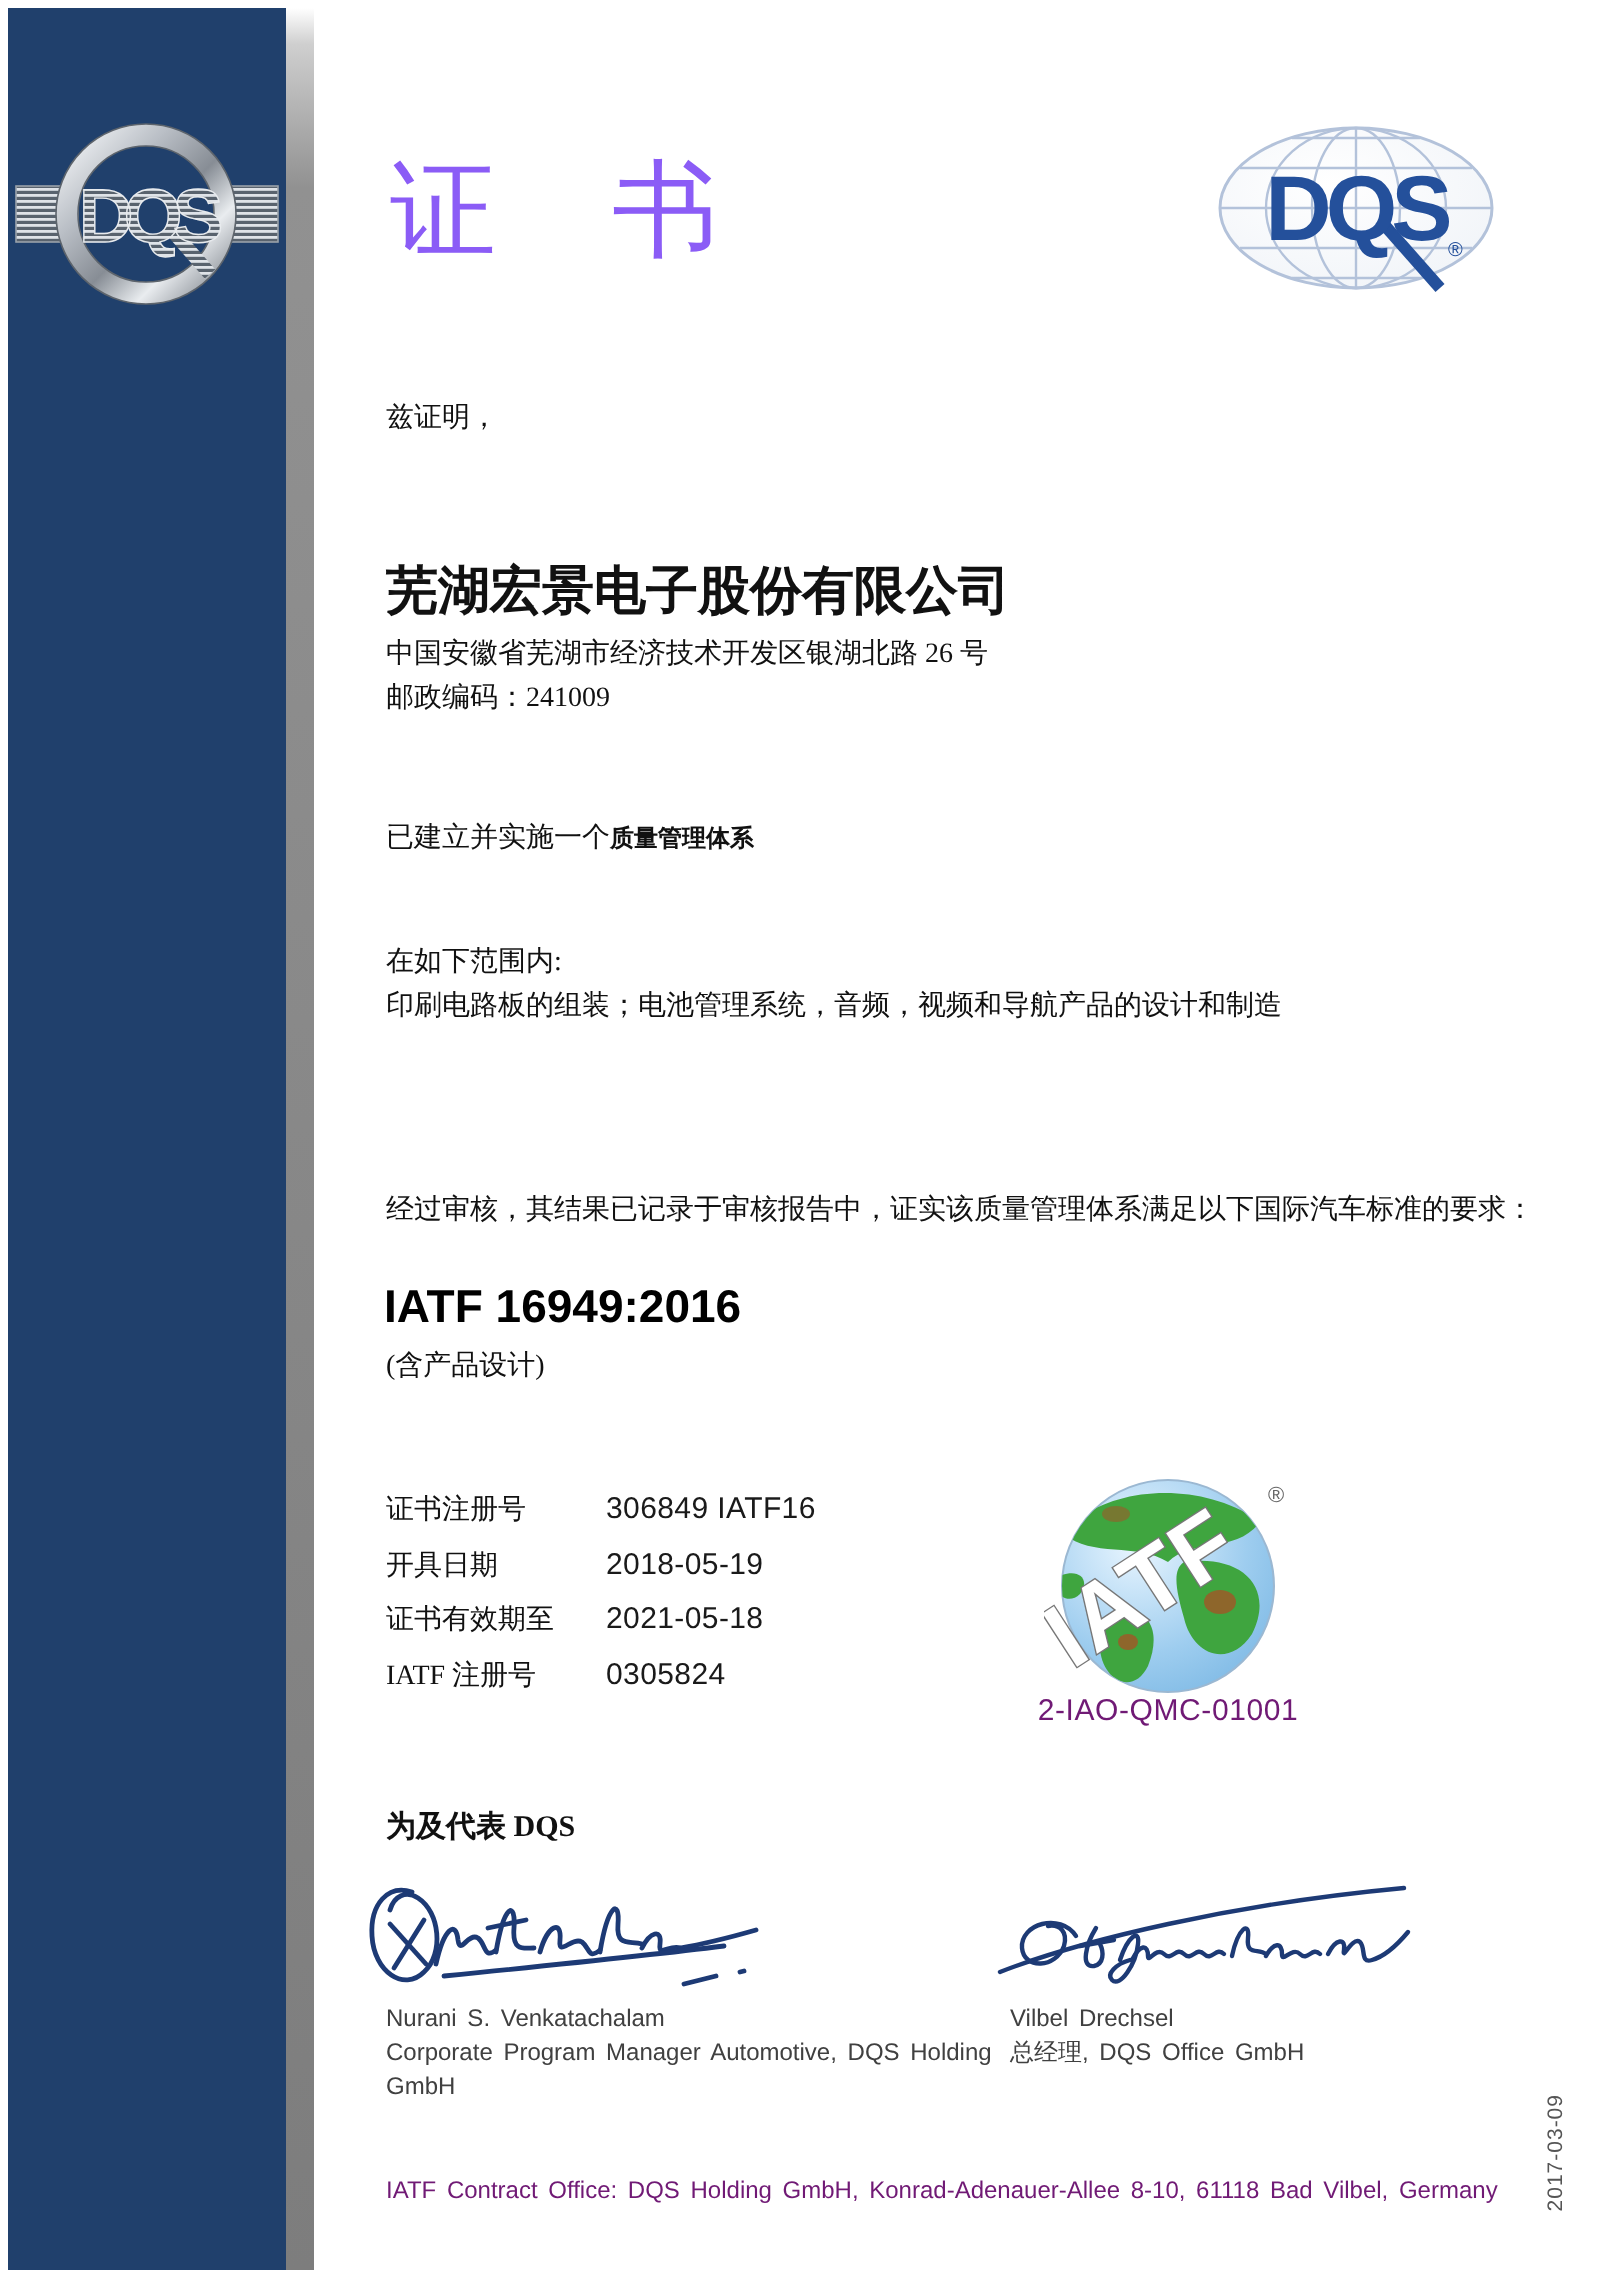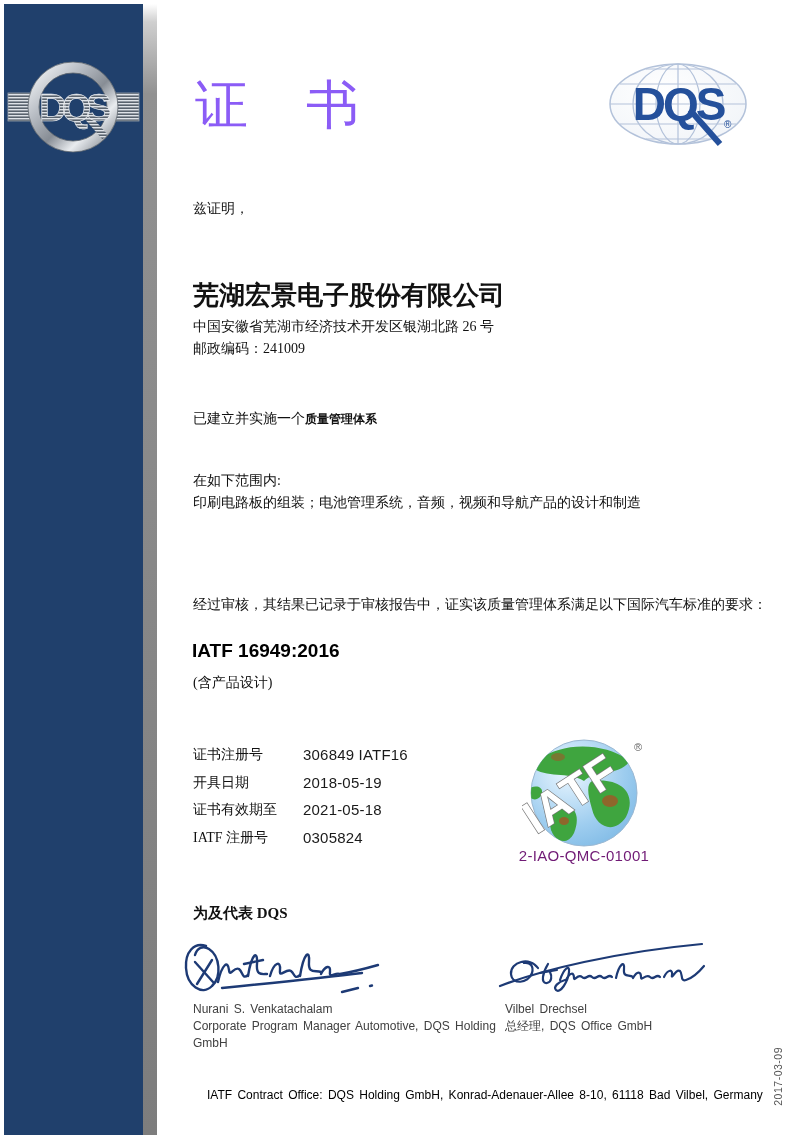--- a/index.html
+++ b/index.html
@@ -15,37 +15,37 @@
   .intro{left:193px;top:200px;font-size:14px;}
   .company-name{left:193px;top:278px;font-size:26px;font-weight:bold;}
   .company-address{left:193px;top:318px;font-size:14px;}
   .company-postal{left:193px;top:340px;font-size:14px;}
   .established{left:193px;top:410px;font-size:14px;}
   .established b{font-size:12px;font-weight:bold;}
   .scope-label{left:193px;top:472px;font-size:14px;}
   .scope-text{left:193px;top:494px;font-size:14px;}
   .audit{left:193px;top:596px;font-size:14px;width:580px;}
   .standard{left:192px;top:640px;font-family:"Liberation Sans","DejaVu Sans",sans-serif;
-            font-size:19px;font-weight:bold;color:#000;}
+            font-size:23px;font-weight:bold;color:#000;}
   .standard-note{left:193px;top:674px;font-size:14px;}
   
   .details{left:193px;top:746px;}
   .detail-row{position:relative;height:27.5px;font-size:14px;width:300px;}
   .detail-label{position:absolute;left:0;top:0;}
   .detail-value{position:absolute;left:110px;top:0;font-family:Liberation Sans, sans-serif;
                 font-size:15px;color:#1a1a1a;letter-spacing:0.2px;}
   .iatf-reg{left:504px;top:847px;width:160px;text-align:center;
             font-family:"Liberation Sans","DejaVu Sans",sans-serif;font-size:15px;color:#701a75;letter-spacing:0.3px;}
   .on-behalf{left:193px;top:904px;font-size:15px;font-weight:bold;}
   .sig-caption{font-family:"Liberation Sans","DejaVu Sans",sans-serif;font-size:12px;color:#404040;
                line-height:17px;word-spacing:2px;}
   .sig-caption-left{left:193px;top:1001px;width:310px;}
   .sig-caption-right{left:505px;top:1001px;width:260px;}
-  .footer{left:207px;top:1088px;font-family:"Liberation Sans","DejaVu Sans",sans-serif;
-          font-size:12px;color:#000000;word-spacing:2px;}
+  .footer{left:193px;top:1088px;font-family:"Liberation Sans","DejaVu Sans",sans-serif;
+          font-size:12px;color:#701a75;word-spacing:2px;}
   .side-date{left:772px;top:1047px;writing-mode:vertical-rl;transform:rotate(180deg);
              font-family:"Liberation Sans","DejaVu Sans",sans-serif;font-size:10.5px;color:#555;letter-spacing:0.5px;}
 </style>
 </head>
 <body>
 
 <div class="page">
 
   <div class="abs band"></div>
   <div class="abs strip"></div>

